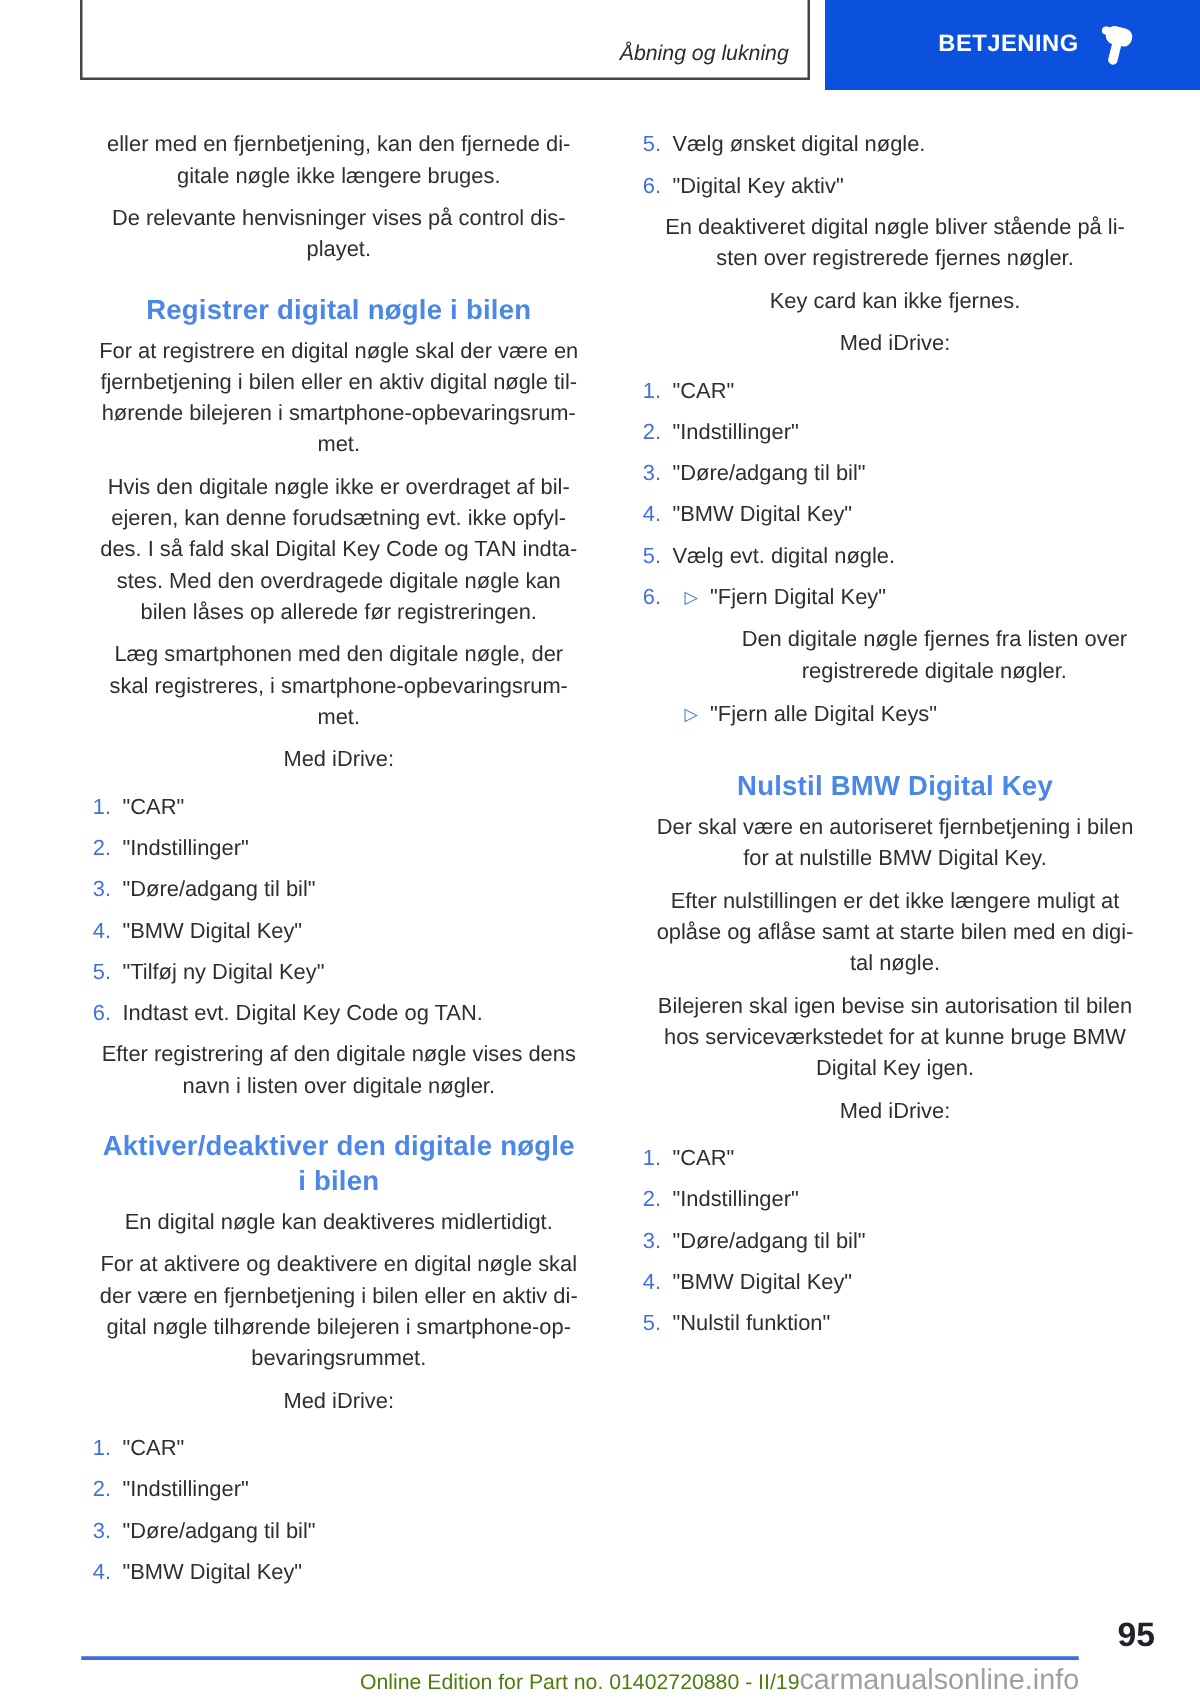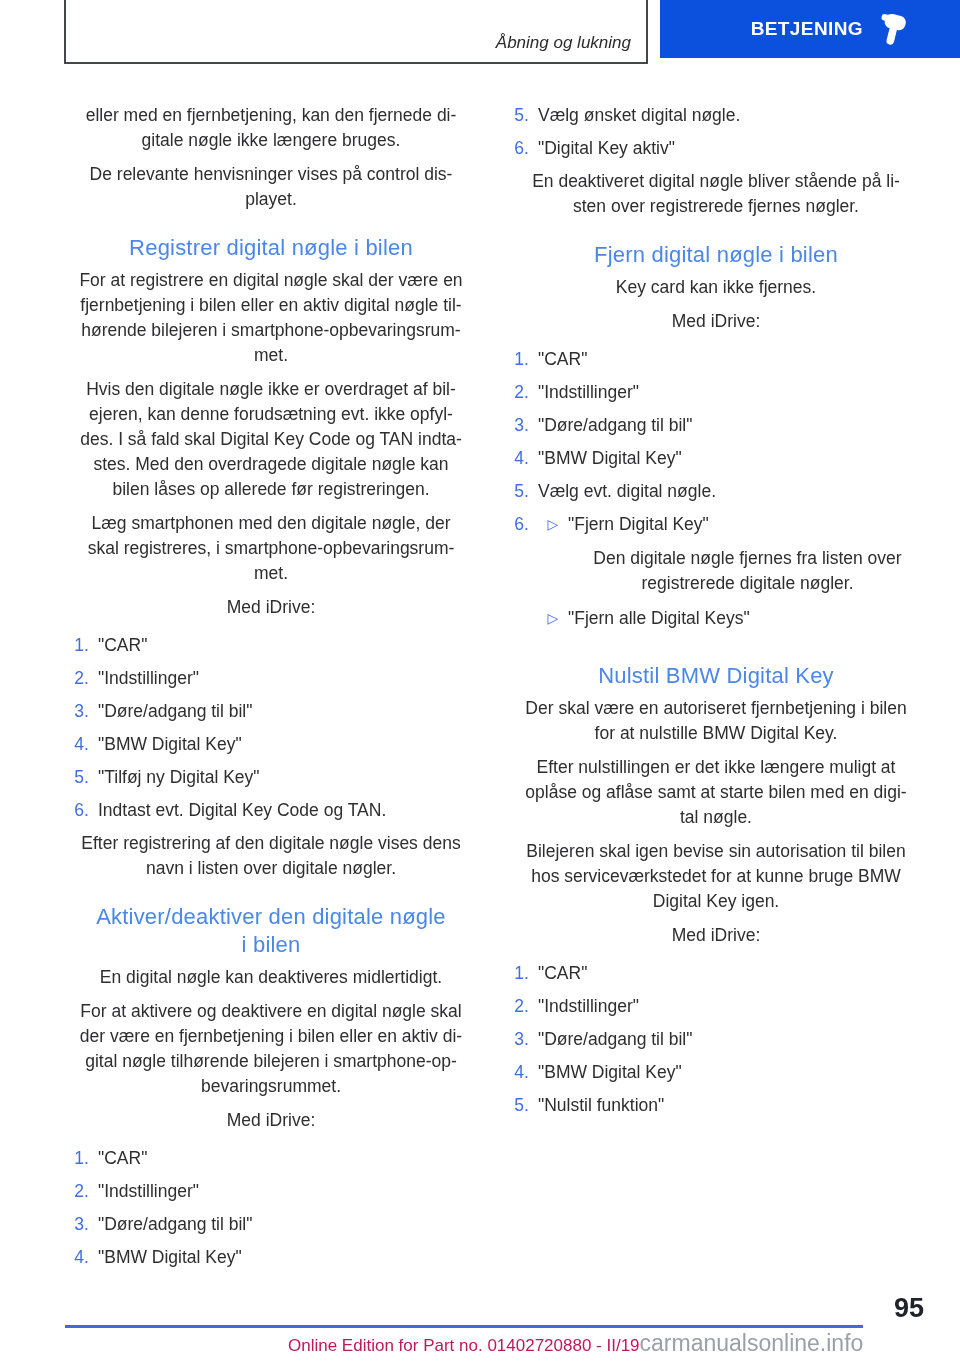--- a/index.html
+++ b/index.html
@@ -19,39 +19,39 @@
     border: 2px solid #40464a;
     box-sizing: border-box;
     background: #ffffff;
     display: flex; align-items: flex-end; justify-content: flex-end;
     padding: 0 15px 9px 0;
   }
   .breadcrumb { font-size: 17px; color: #2b2b2b; font-style: italic; }
 
   .header-tab {
     position: absolute; left: 660px; top: 0;
-    width: 300px; height: 58px;
+    width: 300px; height: 72px;
     background: #0b51dd;
     box-sizing: border-box;
     display: flex; align-items: center; justify-content: flex-end;
     padding-right: 52px; gap: 15px;
   }
   .tab-label { color: #ffffff; font-weight: bold; font-size: 19px; letter-spacing: 0.4px; }
   .hand-icon { display: block; }
 
   
   .col { position: absolute; top: 103px; font-size: 17.5px; line-height: 25px; text-align: center; }
   .col-left  { left: 65px;  width: 412px; }
   .col-right { left: 505px; width: 422px; }
 
   .para { margin: 0 0 9px 0; white-space: pre; }
   .heading {
     margin: 22px 0 6px 0;
     font-size: 22px; line-height: 28px;
-    color: #4a87e8; font-weight: 400;
+    color: #4a87e8; font-weight: 700;
     white-space: pre; letter-spacing: 0.2px;
   }
   .list { margin-top: 13px; }
   .li { display: flex; margin: 0 0 8px 0; }
   .num { color: #3f6fe0; flex: 0 0 33px; }
   .li-text { white-space: pre; }
   .li-body { flex: 1; }
   .sub { display: flex; margin: 0 0 9px 0; }
   .tri { color: #3f6fe0; flex: 0 0 30px; font-size: 14px; line-height: 25px; }
   .sub-desc { white-space: pre; margin: 0 0 10px 30px; }
@@ -62,21 +62,21 @@
     font-size: 27px; font-weight: bold; color: #20242a;
   }
   .footer-rule {
     position: absolute; left: 65px; top: 1325px;
     width: 798px; height: 3px; background: #3a6ed8;
   }
   .footer-text {
     position: absolute; left: 288px; top: 1330px;
     display: flex; align-items: baseline; white-space: nowrap;
   }
-  .edition   { font-size: 17px; color: #be185d; }
+  .edition   { font-size: 17px; color: #4d7c0f; }
   .watermark { font-size: 23px; color: #9ba0a8; margin-left: 0; }
 </style>
 </head>
 <body>
 
 <div class="header-box">
   <span class="breadcrumb">Åbning og lukning</span>
 </div>
 <div class="header-tab">
   <span class="tab-label">BETJENING</span>
@@ -177,21 +177,20 @@
     </div>
     <div class="li">
       <span class="num">6.</span>
       <span class="li-text">"Digital Key aktiv"</span>
     </div>
   </div>
 
   <p class="para">En deaktiveret digital nøgle bliver stående på li-
 sten over registrerede fjernes nøgler.</p>
 
-  <h2 class="heading">Fjern digital nøgle i bilen</h2>
   <p class="para">Key card kan ikke fjernes.</p>
   <p class="para">Med iDrive:</p>
 
   <div class="list">
     <div class="li">
       <span class="num">1.</span>
       <span class="li-text">"CAR"</span>
     </div>
     <div class="li">
       <span class="num">2.</span>

